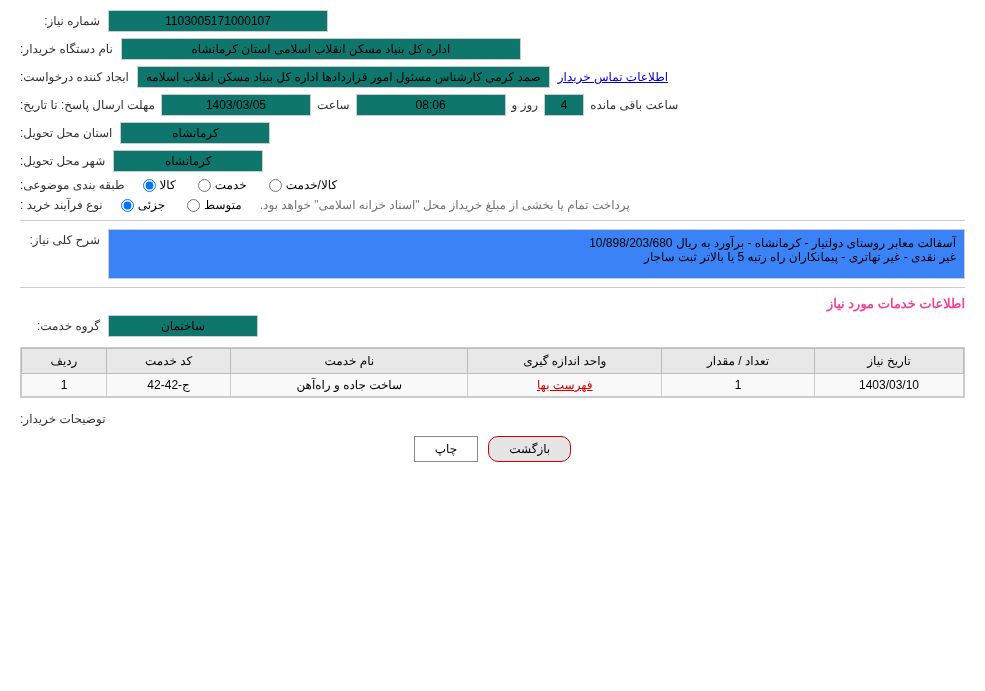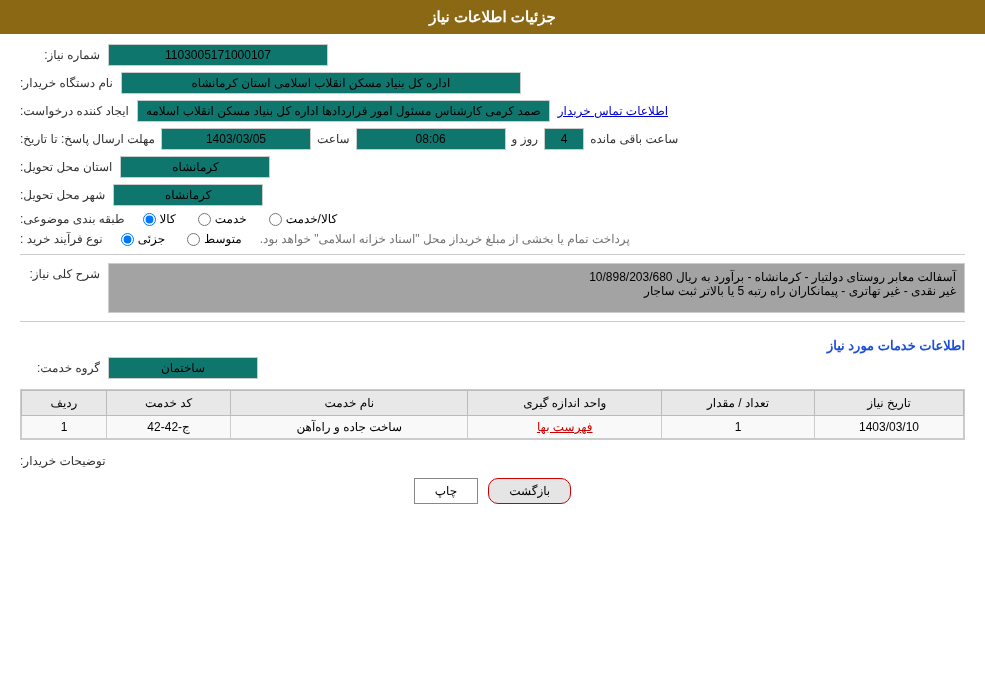--- a/index.html
+++ b/index.html
@@ -53,22 +53,22 @@
     .value-box.medium { min-width: 150px; }
     .value-box.full { min-width: 400px; }
     .divider {
       border: none;
       border-top: 1px solid #ccc;
       margin: 8px 0;
     }
     .section-title {
       font-size: 13px;
       font-weight: bold;
-      color: #1d4ed8;
-      margin: 16px 0 4px 0;
+      color: #ec4899;
+      margin: 8px 0 4px 0;
       text-align: right;
     }
     .link-text {
       color: #0000cc;
       text-decoration: underline;
       cursor: pointer;
       font-size: 12px;
     }
     .radio-group {
       display: flex;
@@ -78,21 +78,21 @@
     }
     .radio-item {
       display: flex;
       align-items: center;
       gap: 4px;
       font-size: 12px;
       margin-left: 10px;
     }
     .description-box {
       border: 1px solid #ccc;
-      background: #a3a3a3;
+      background: #3b82f6;
       padding: 6px 8px;
       font-size: 12px;
       min-height: 40px;
       width: 100%;
       text-align: right;
       direction: rtl;
     }
     .table-section {
       margin: 10px 0;
       border: 1px solid #ccc;
@@ -185,23 +185,20 @@
       align-items: flex-start;
       gap: 8px;
       margin-bottom: 6px;
       justify-content: flex-end;
     }
   </style>
 </head>
 <body>
 
 <div class="page-wrapper">
-  <div class="header-bar">
-    <span>جزئیات اطلاعات نیاز</span>
-  </div>
 
   <div class="content-area">
 
     <div class="info-row">
       <div class="value-box wide">1103005171000107</div>
       <div class="label">شماره نیاز:</div>
     </div>
 
     <div class="info-row">
       <div class="value-box full">اداره کل بنیاد مسکن انقلاب اسلامی استان کرمانشاه</div>

